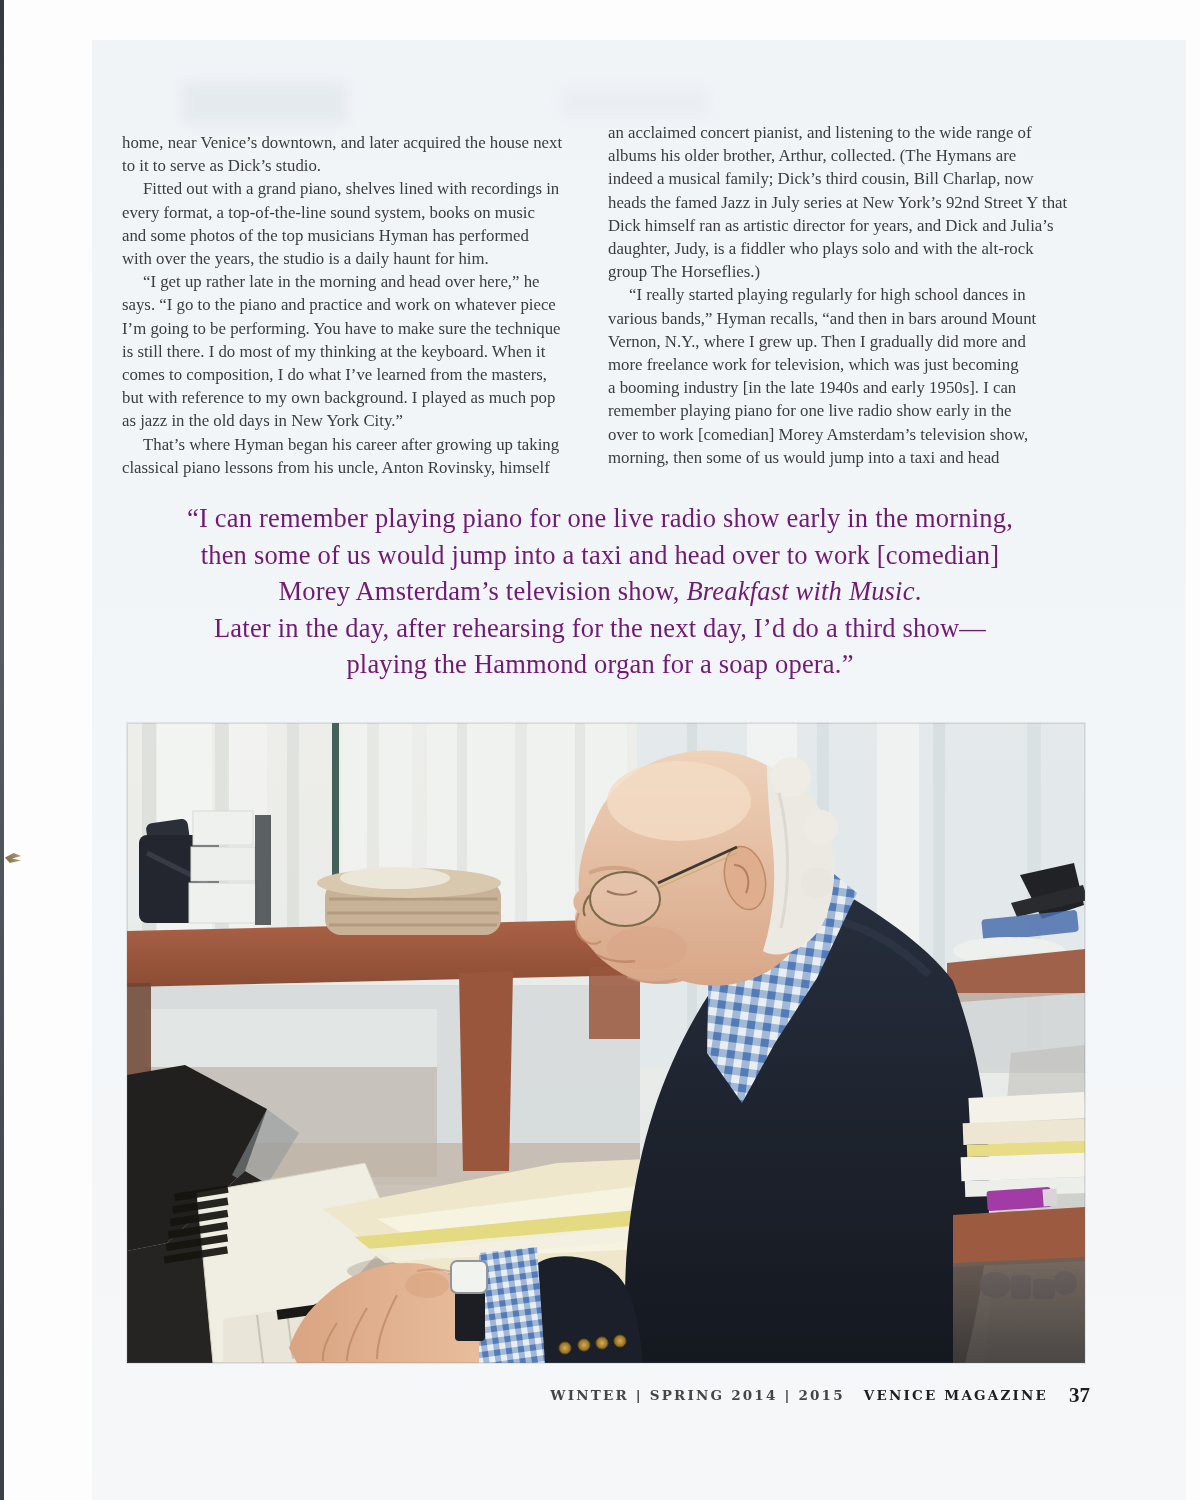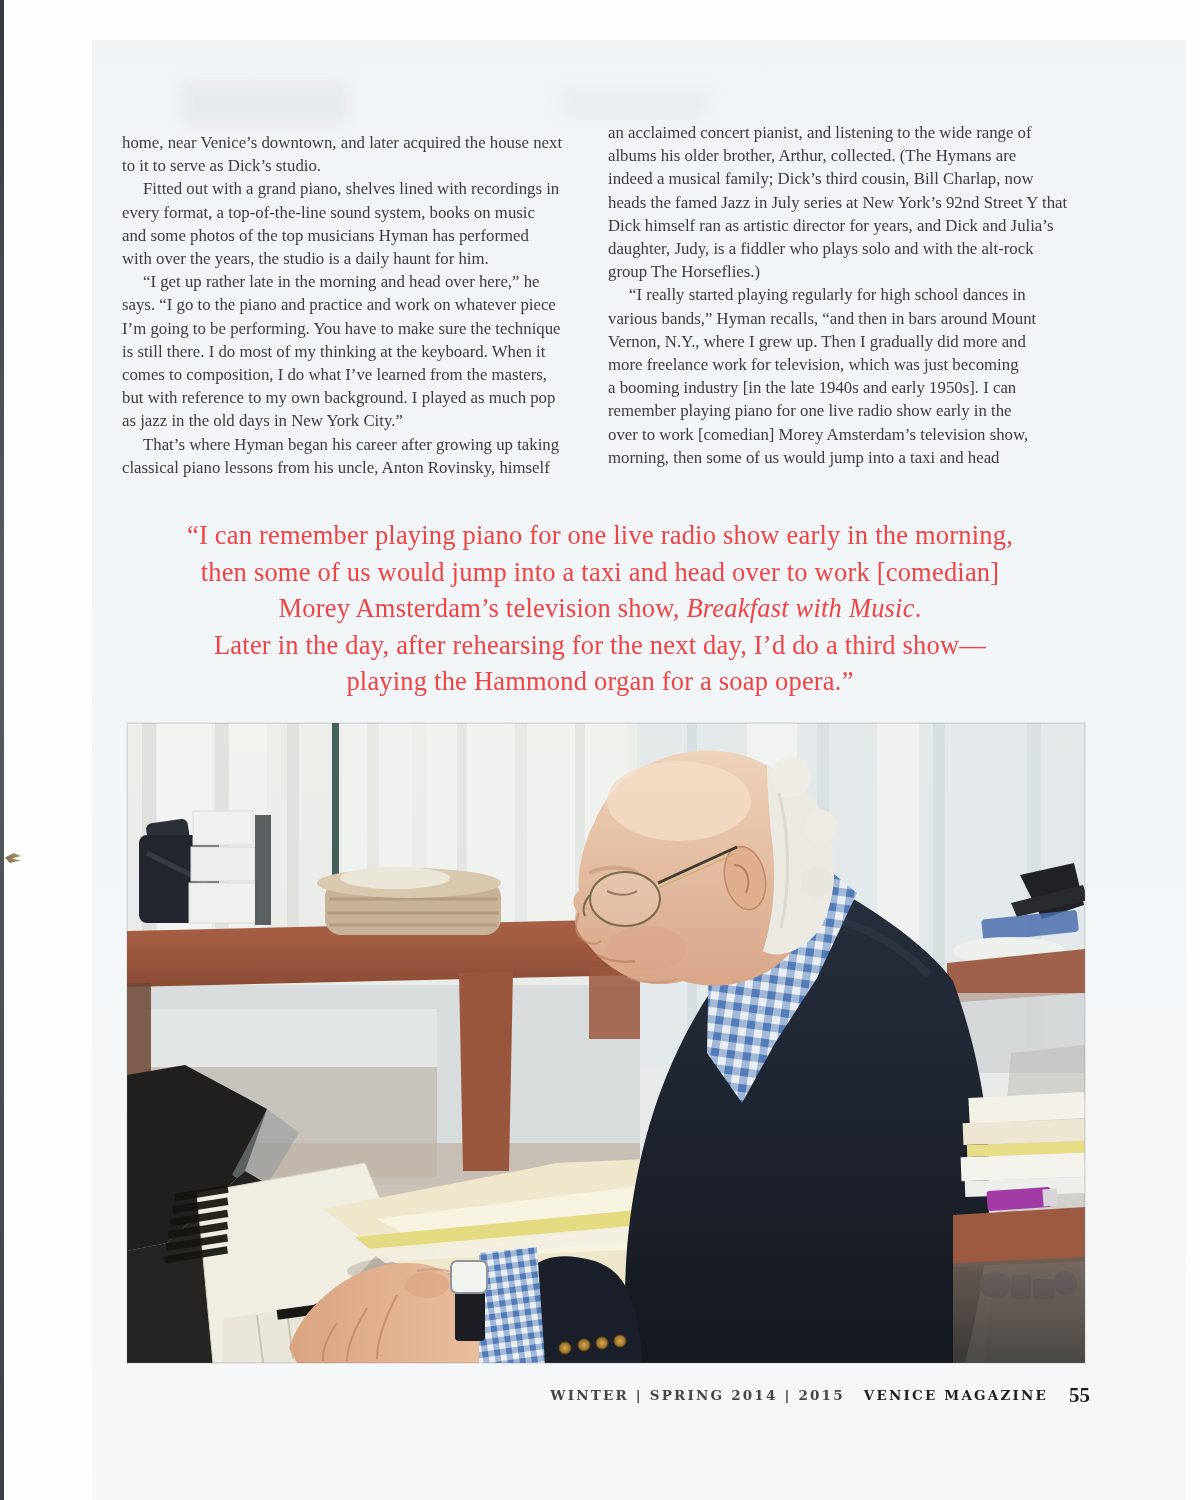--- a/index.html
+++ b/index.html
@@ -20,21 +20,21 @@
     clip-path:polygon(0 45%,55% 0,100% 30%,45% 55%,100% 75%,30% 100%);opacity:.85;}
 
   .col{position:absolute;width:478px;font-size:16.8px;line-height:23.2px;
     color:#3c3c3e;}
   .col-left{left:122px;top:131px;}
   .col-right{left:608px;top:121px;}
   .tline{white-space:pre;}
   .tline.ind{text-indent:21px;font-family:Liberation Serif, serif;}
 
   .pullquote{position:absolute;left:53px;top:500px;width:1094px;text-align:center;
-    font-size:26.5px;line-height:36.6px;color:#ef4444;letter-spacing:.2px;margin-top:17px;}
+    font-size:26.5px;line-height:36.6px;color:#701a75;letter-spacing:.2px;}
   .pullquote .it{font-style:italic;}
 
   .photo{position:absolute;left:127px;top:723px;width:958px;height:640px;
     box-shadow:0 0 0 1px rgba(60,70,80,.10);}
   .photo svg{display:block;}
 
   .footer{position:absolute;top:1381px;left:92px;width:998px;text-align:right;
     font-family:"DejaVu Serif", serif;font-weight:bold;font-size:13.5px;
     letter-spacing:2.2px;color:#454545;white-space:nowrap;}
   .footer .mag{color:#1f1f1f;margin-left:12px;}
@@ -294,14 +294,14 @@
     <polygon points="826,540 958,534 958,640 826,640" fill="url(#floorGrad)" opacity=".92"></polygon>
   </g>
 
   <rect x="0.5" y="0.5" width="957" height="639" fill="none" stroke="#6a7682" stroke-opacity=".18"></rect>
 </svg>
 </div>
 
 <div class="footer">
   <span class="issue">WINTER | SPRING 2014 | 2015</span>
   <span class="mag">VENICE MAGAZINE</span>
-  <span class="pageno">55</span>
+  <span class="pageno">37</span>
 </div>
 
 </body></html>

